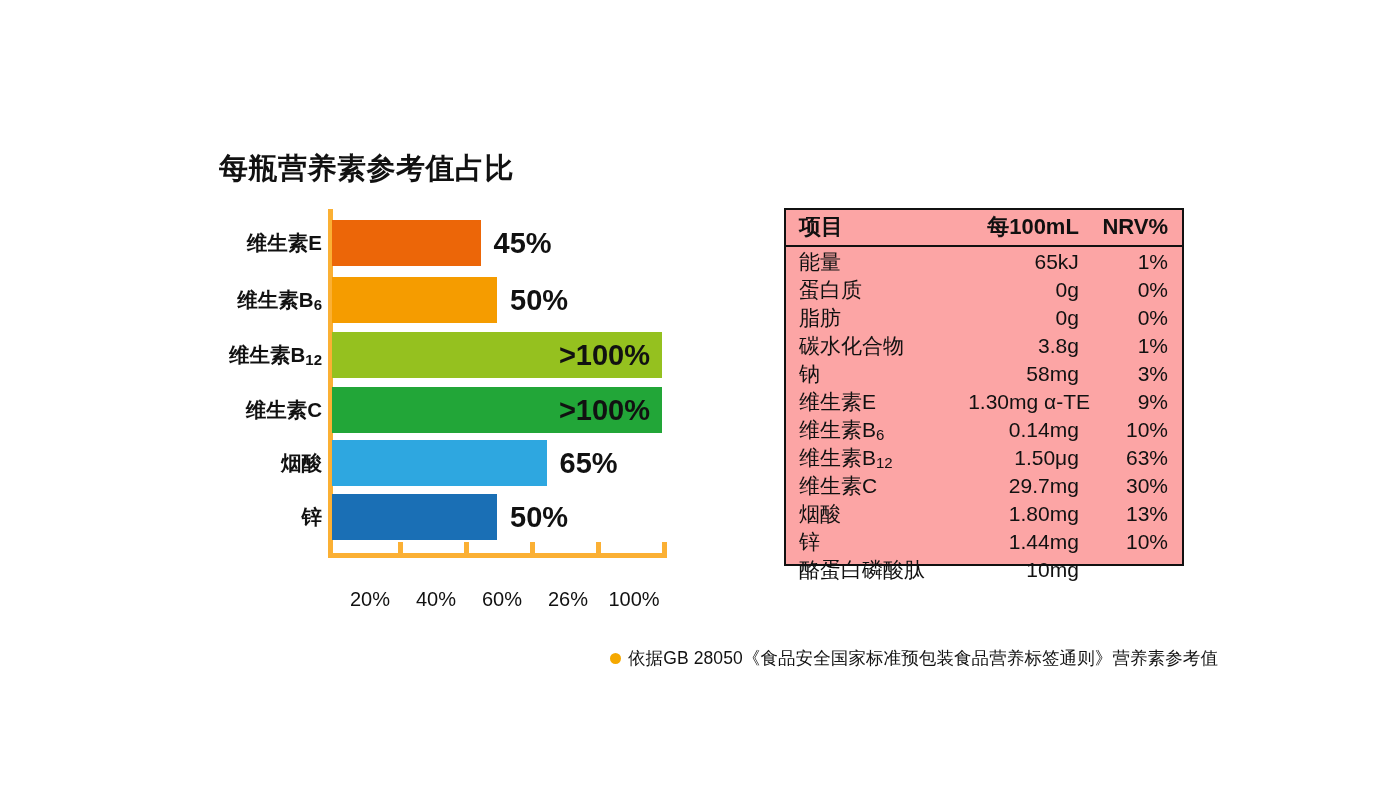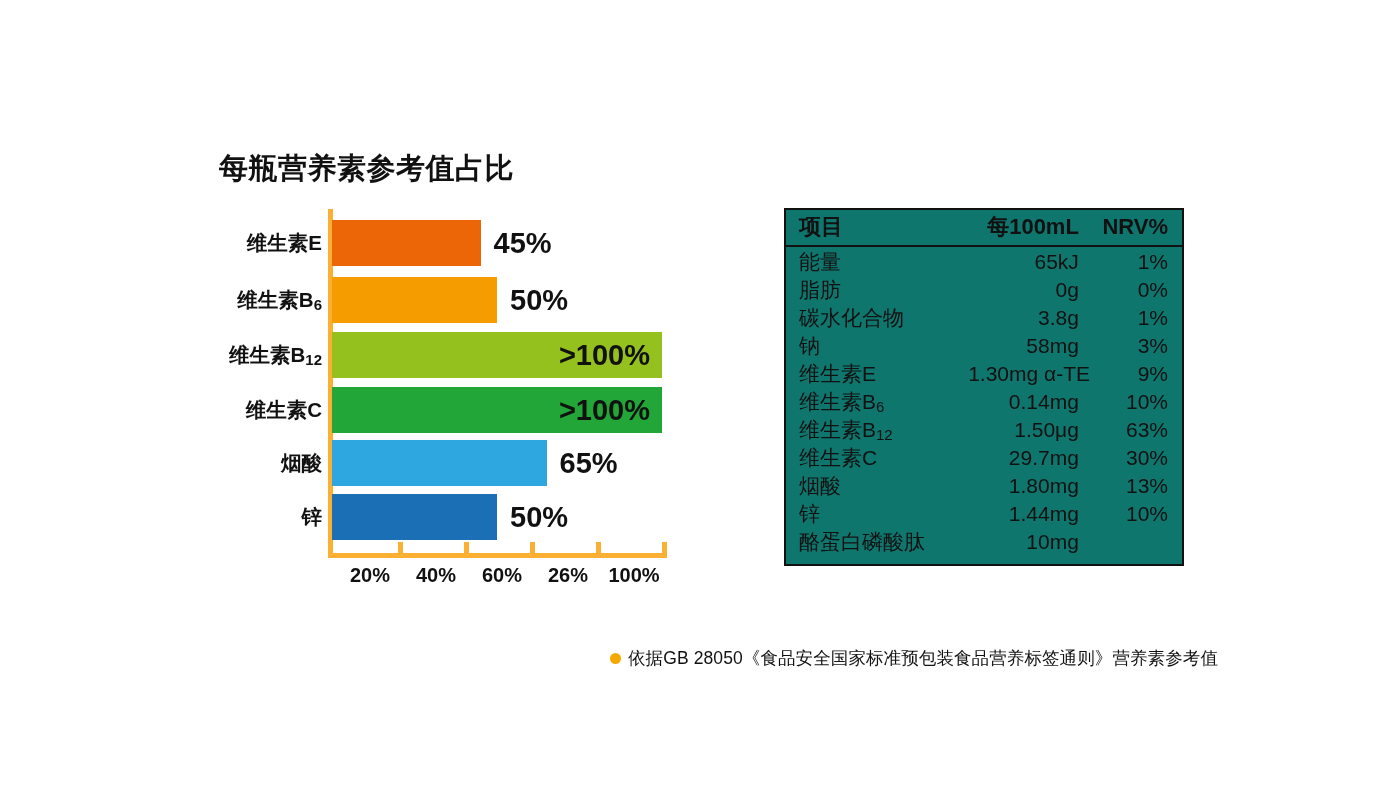--- a/index.html
+++ b/index.html
@@ -113,23 +113,23 @@
   .bar-value.outside {
     color: #111111;
   }
   .bar-value.inside {
     color: #111111;
     text-align: right;
   }
 
   .tick-label {
     position: absolute;
-    top: 552px;
+    top: 576px;
     font-size: 20px;
-    font-weight: 700;
+    font-weight: 400;
     color: #111111;
     text-align: center;
     white-space: nowrap;
   }
 
   
   #table-panel {
     position: absolute;
     left: 784px;
     top: 170px;
@@ -148,21 +148,21 @@
     margin-top: 44px;
   }
   #nutrition-table-box {
     position: absolute;
     left: 0;
     top: 38px;
     width: 400px;
     height: 358px;
     border: 2.5px solid #111111;
     box-sizing: border-box;
-    background: #0f766e;
+    background: #fca5a5;
   }
   #nutrition-table {
     width: 100%;
     border-collapse: collapse;
     table-layout: fixed;
   }
   #nutrition-table th,
   #nutrition-table td {
     padding: 0;
     font-size: 21px;
@@ -326,20 +326,25 @@
             <th class="col-nrv">NRV%</th>
           </tr>
         </thead>
         <tbody id="nutrition-table-body">
             <tr>
               <td class="col-item">能量</td>
               <td class="col-amount">65kJ</td>
               <td class="col-nrv">1%</td>
             </tr>
             <tr>
+              <td class="col-item">蛋白质</td>
+              <td class="col-amount">0g</td>
+              <td class="col-nrv">0%</td>
+            </tr>
+            <tr>
               <td class="col-item">脂肪</td>
               <td class="col-amount">0g</td>
               <td class="col-nrv">0%</td>
             </tr>
             <tr>
               <td class="col-item">碳水化合物</td>
               <td class="col-amount">3.8g</td>
               <td class="col-nrv">1%</td>
             </tr>
             <tr>

